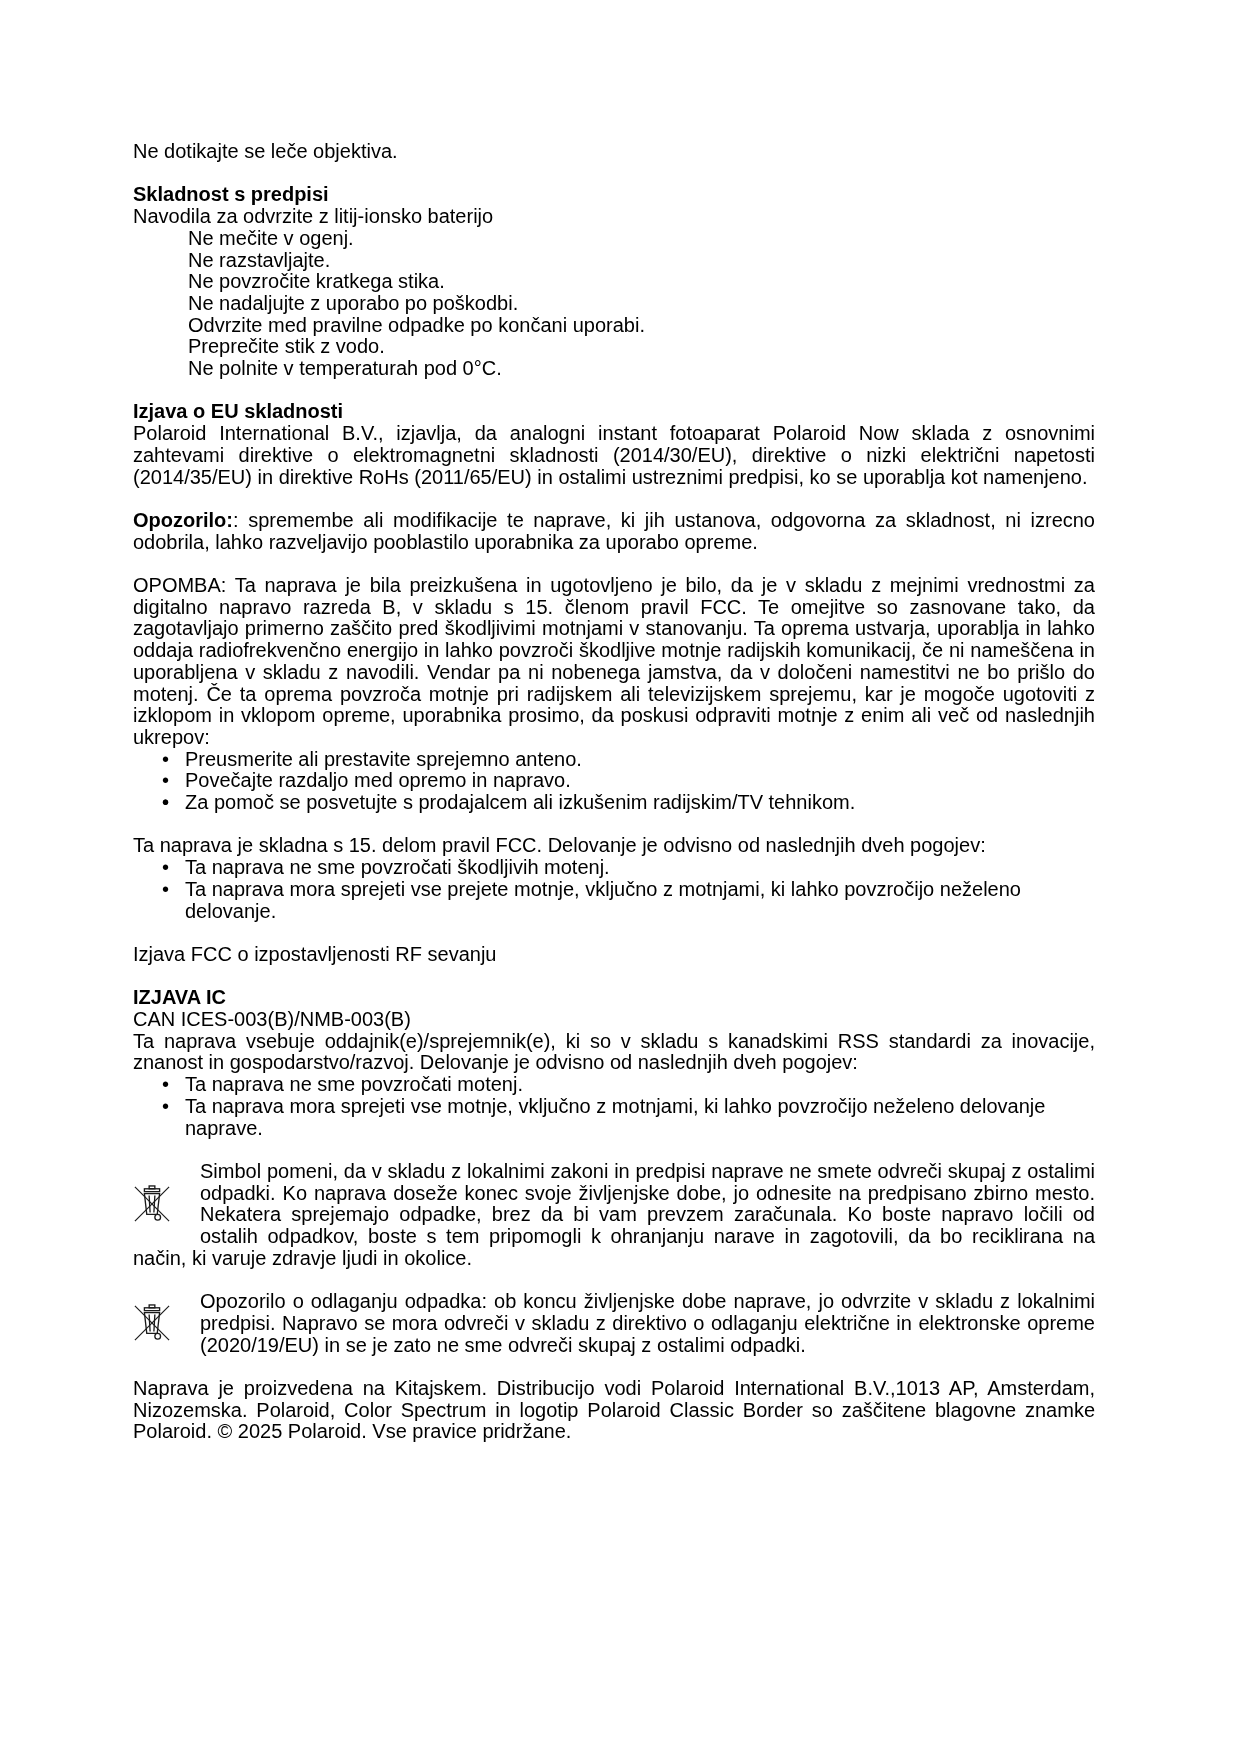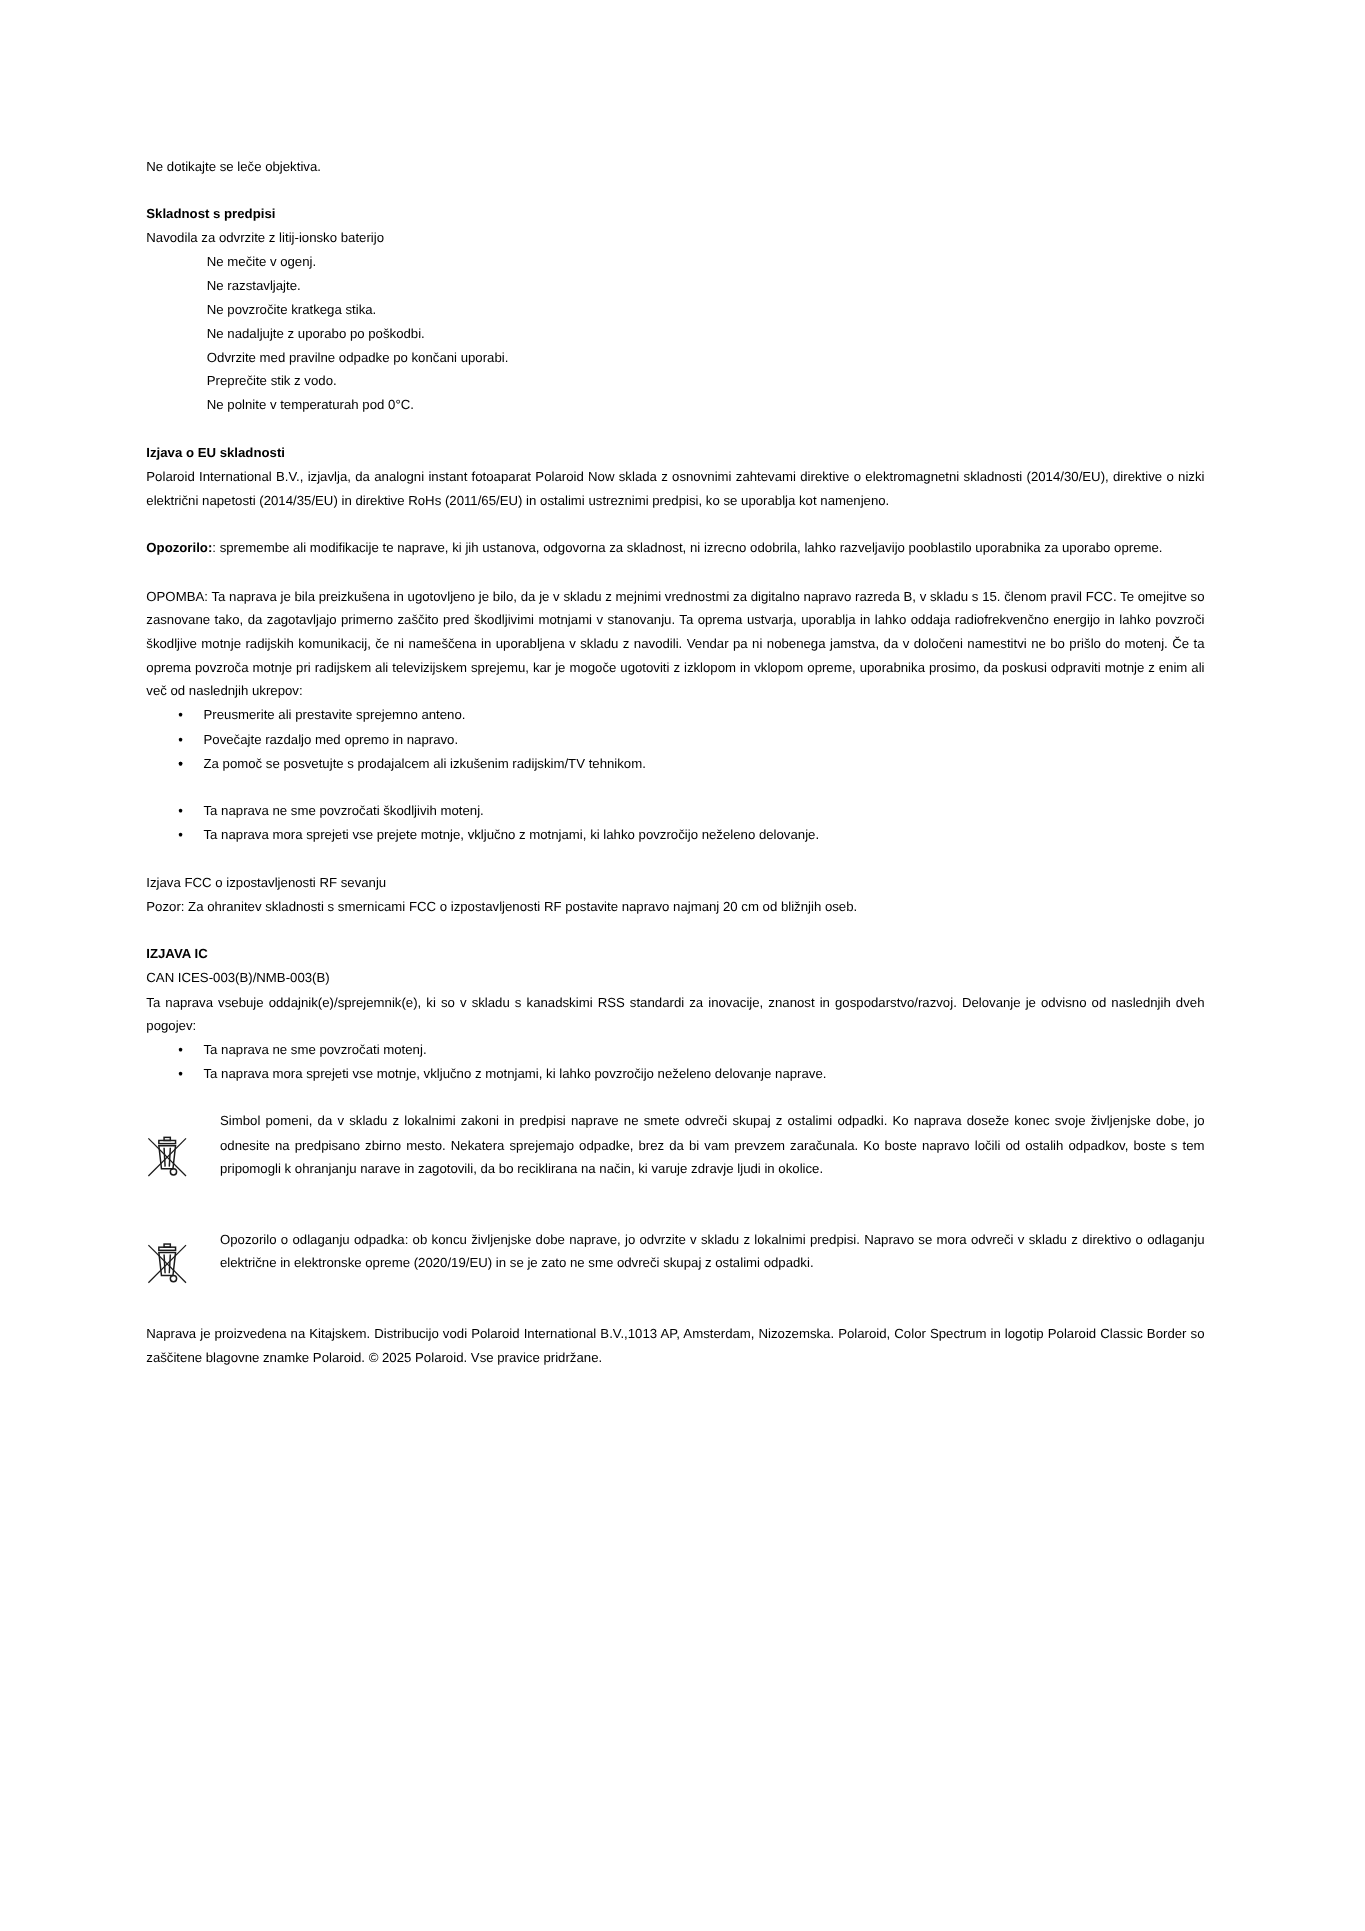--- a/index.html
+++ b/index.html
@@ -3,21 +3,21 @@
 <meta charset="utf-8">
 <style>
   html,body { margin:0; padding:0; background:#ffffff; }
   .page {
     position:relative;
     width:1241px; height:1755px;
     background:#ffffff;
     box-sizing:border-box;
     padding:141px 146px 0 133px;
     font-family:"Liberation Sans", sans-serif;
-    font-size:12px;
+    font-size:20px;
     line-height:21.7px;
     color:#000000;
   }
   p, div { margin:0; }
   .block { margin-bottom:21.7px; }
   .just { text-align:justify; }
   .bold { font-weight:bold;margin-top:12px; }
   .indent-item { padding-left:55px; }
   .bullet-item { position:relative; padding-left:52px; }
   .bullet-item .dot {
@@ -64,27 +64,27 @@
 
   <div class="block">
     <p class="just">OPOMBA: Ta naprava je bila preizkušena in ugotovljeno je bilo, da je v skladu z mejnimi vrednostmi za digitalno napravo razreda B, v skladu s 15. členom pravil FCC. Te omejitve so zasnovane tako, da zagotavljajo primerno zaščito pred škodljivimi motnjami v stanovanju. Ta oprema ustvarja, uporablja in lahko oddaja radiofrekvenčno energijo in lahko povzroči škodljive motnje radijskih komunikacij, če ni nameščena in uporabljena v skladu z navodili. Vendar pa ni nobenega jamstva, da v določeni namestitvi ne bo prišlo do motenj. Če ta oprema povzroča motnje pri radijskem ali televizijskem sprejemu, kar je mogoče ugotoviti z izklopom in vklopom opreme, uporabnika prosimo, da poskusi odpraviti motnje z enim ali več od naslednjih ukrepov:</p>
     <p class="bullet-item"><span class="dot">•</span><span>Preusmerite ali prestavite sprejemno anteno.</span></p>
     <p class="bullet-item"><span class="dot">•</span><span>Povečajte razdaljo med opremo in napravo.</span></p>
     <p class="bullet-item"><span class="dot">•</span></p>
     <p class="bullet-item"><span class="dot">•</span><span>Za pomoč se posvetujte s prodajalcem ali izkušenim radijskim/TV tehnikom.</span></p>
   </div>
 
   <div class="block">
+    <p>Ta naprava je skladna s 15. delom pravil FCC. Delovanje je odvisno od naslednjih dveh pogojev:</p>
     <p class="bullet-item"><span class="dot">•</span><span>Ta naprava ne sme povzročati škodljivih motenj.</span></p>
     <p class="bullet-item"><span class="dot">•</span><span>Ta naprava mora sprejeti vse prejete motnje, vključno z motnjami, ki lahko povzročijo neželeno delovanje.</span></p>
   </div>
 
   <div class="block">
     <p>Izjava FCC o izpostavljenosti RF sevanju</p>
-    <p class="just">Pozor: Za ohranitev skladnosti s smernicami FCC o izpostavljenosti RF postavite napravo najmanj 20 cm od bližnjih oseb.</p>
   </div>
 
   <div class="block">
     <p class="bold">IZJAVA IC</p>
     <p>CAN ICES-003(B)/NMB-003(B)</p>
     <p class="just">Ta naprava vsebuje oddajnik(e)/sprejemnik(e), ki so v skladu s kanadskimi RSS standardi za inovacije, znanost in gospodarstvo/razvoj. Delovanje je odvisno od naslednjih dveh pogojev:</p>
     <p class="bullet-item"><span class="dot">•</span><span>Ta naprava ne sme povzročati motenj.</span></p>
     <p class="bullet-item"><span class="dot">•</span><span>Ta naprava mora sprejeti vse motnje, vključno z motnjami, ki lahko povzročijo neželeno delovanje naprave.</span></p>
   </div>
 

